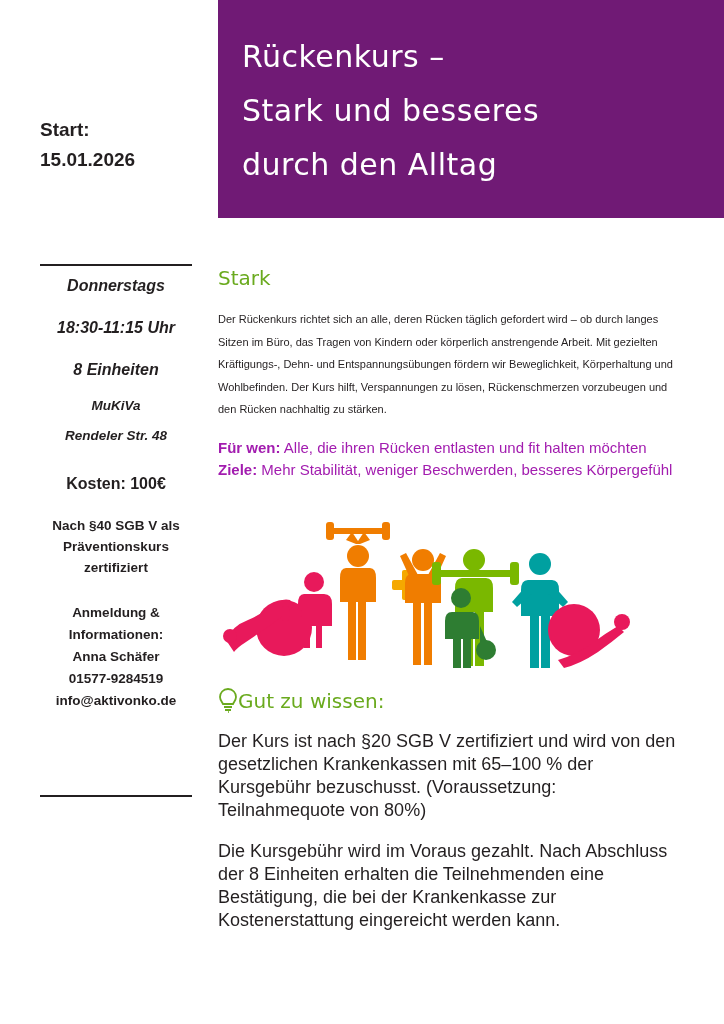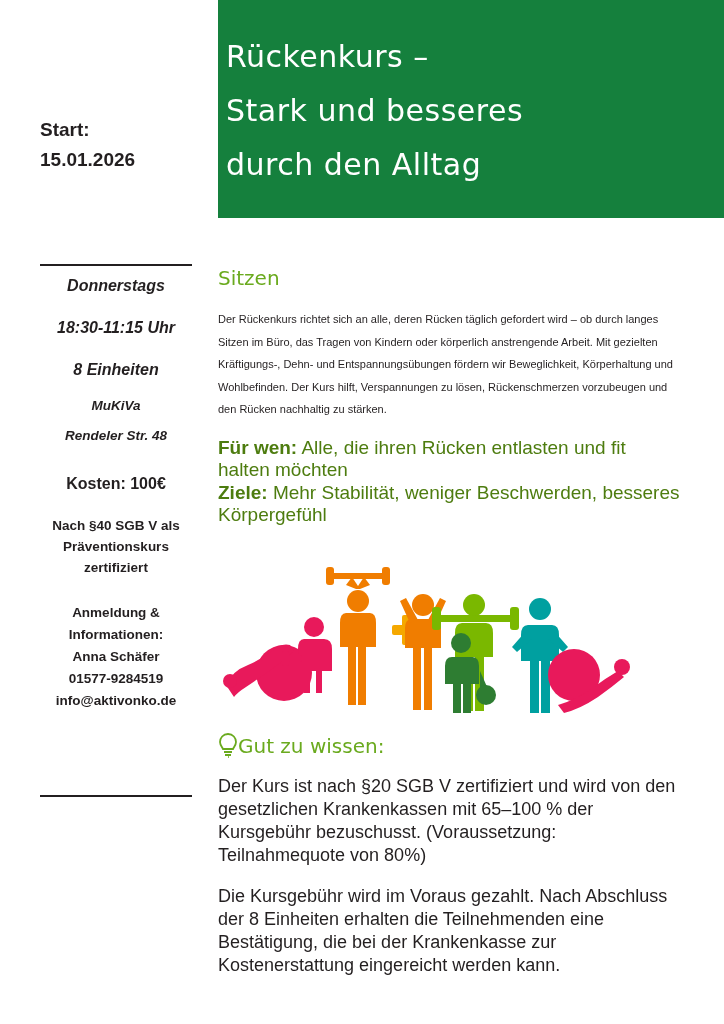--- a/index.html
+++ b/index.html
@@ -97,23 +97,23 @@
     color: #231f20;
   }
 
   
   .banner {
     position: absolute;
     left: 218px;
     top: 0;
     width: 506px;
     height: 218px;
-    background: #15803d;
+    background: #701a75;
     box-sizing: border-box;
-    padding: 30px 26px 0 8px;
+    padding: 30px 26px 0 24px;
   }
   .banner-title {
     color: #ffffff;
     font-family: "DejaVu Sans", sans-serif;
     font-size: 30px;
     font-weight: normal;
     line-height: 54px;
     letter-spacing: 0.5px;
   }
   .banner-title .l1 { display: block; }
@@ -140,23 +140,23 @@
 
   .body-text {
     font-size: 11px;
     line-height: 22.5px;
     color: #231f20;
     margin: 0 0 16px 0;
     text-align: left;
   }
 
   .kv {
-    font-size: 19px;
+    font-size: 15px;
     line-height: 22.5px;
-    color: #4d7c0f;
+    color: #a21caf;
     margin: 0;
   }
   .kv b { font-weight: bold; }
 
   
   .illus {
     margin: 18px 0 4px 0;
     width: 420px;
     height: 170px;
     position: relative;
@@ -234,21 +234,21 @@
   <div class="banner">
     <div class="banner-title">
       <span class="l1">Rückenkurs –</span>
       <span class="l2">Stark und besseres</span>
       <span class="l3">durch den Alltag</span>
     </div>
   </div>
 
   <div class="content">
 
-    <h2 class="section-head">Sitzen</h2>
+    <h2 class="section-head">Stark</h2>
 
     <p class="body-text">Der Rückenkurs richtet sich an alle, deren Rücken täglich gefordert wird – ob durch langes Sitzen im Büro, das Tragen von Kindern oder körperlich anstrengende Arbeit. Mit gezielten Kräftigungs-, Dehn- und Entspannungsübungen fördern wir Beweglichkeit, Körperhaltung und Wohlbefinden. Der Kurs hilft, Verspannungen zu lösen, Rückenschmerzen vorzubeugen und den Rücken nachhaltig zu stärken.</p>
 
     <p class="kv">
       <b>Für wen:</b><span> Alle, die ihren Rücken entlasten und fit halten möchten</span>
     </p>
     <p class="kv">
       <b>Ziele:</b><span> Mehr Stabilität, weniger Beschwerden, besseres Körpergefühl</span>
     </p>
 

